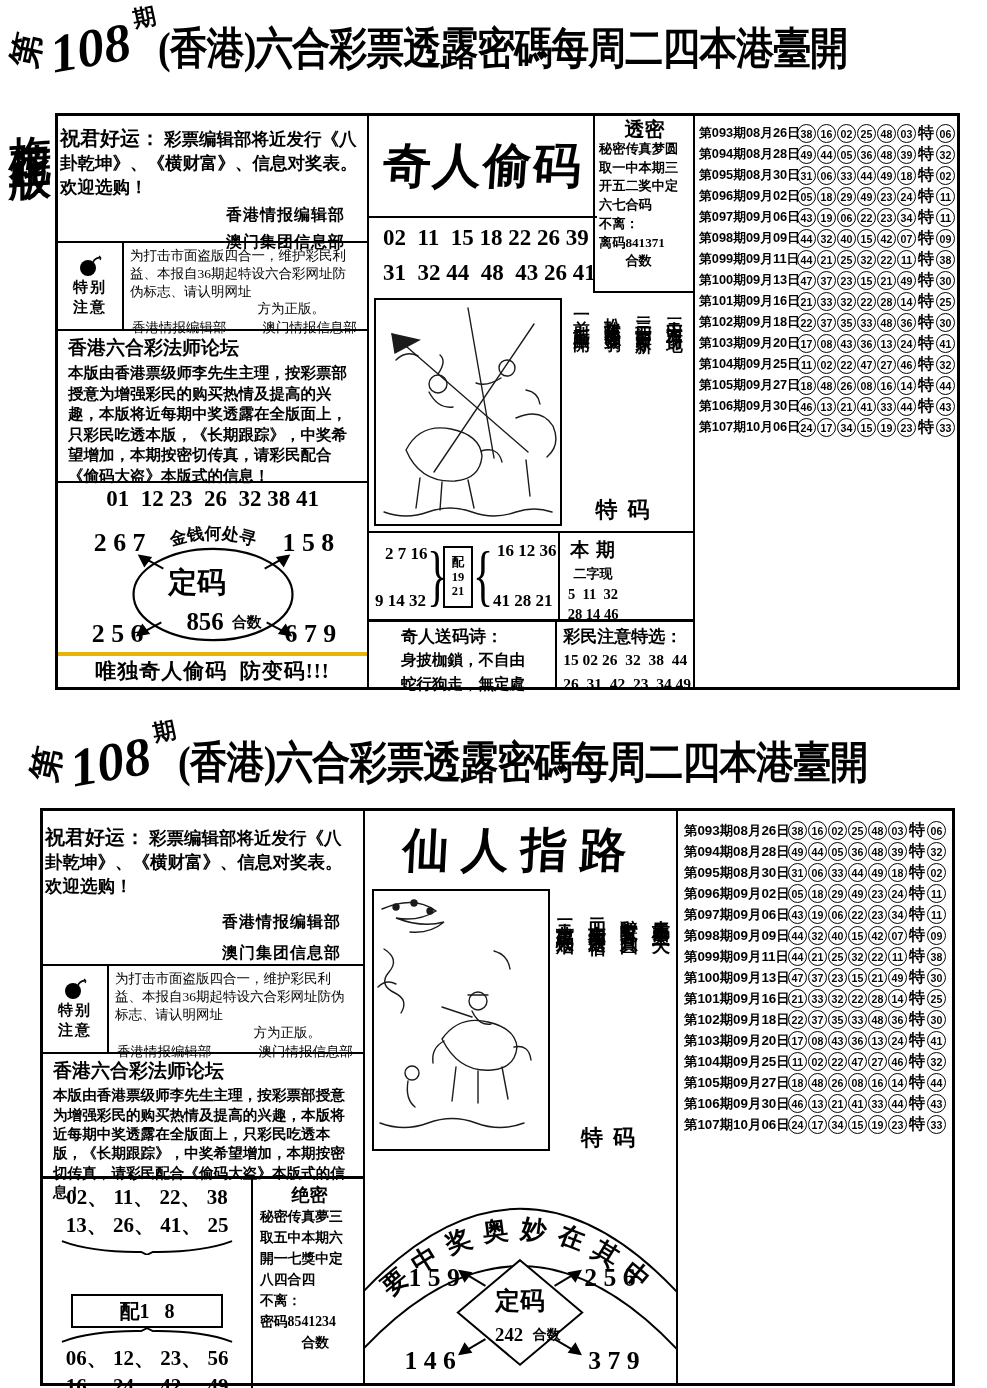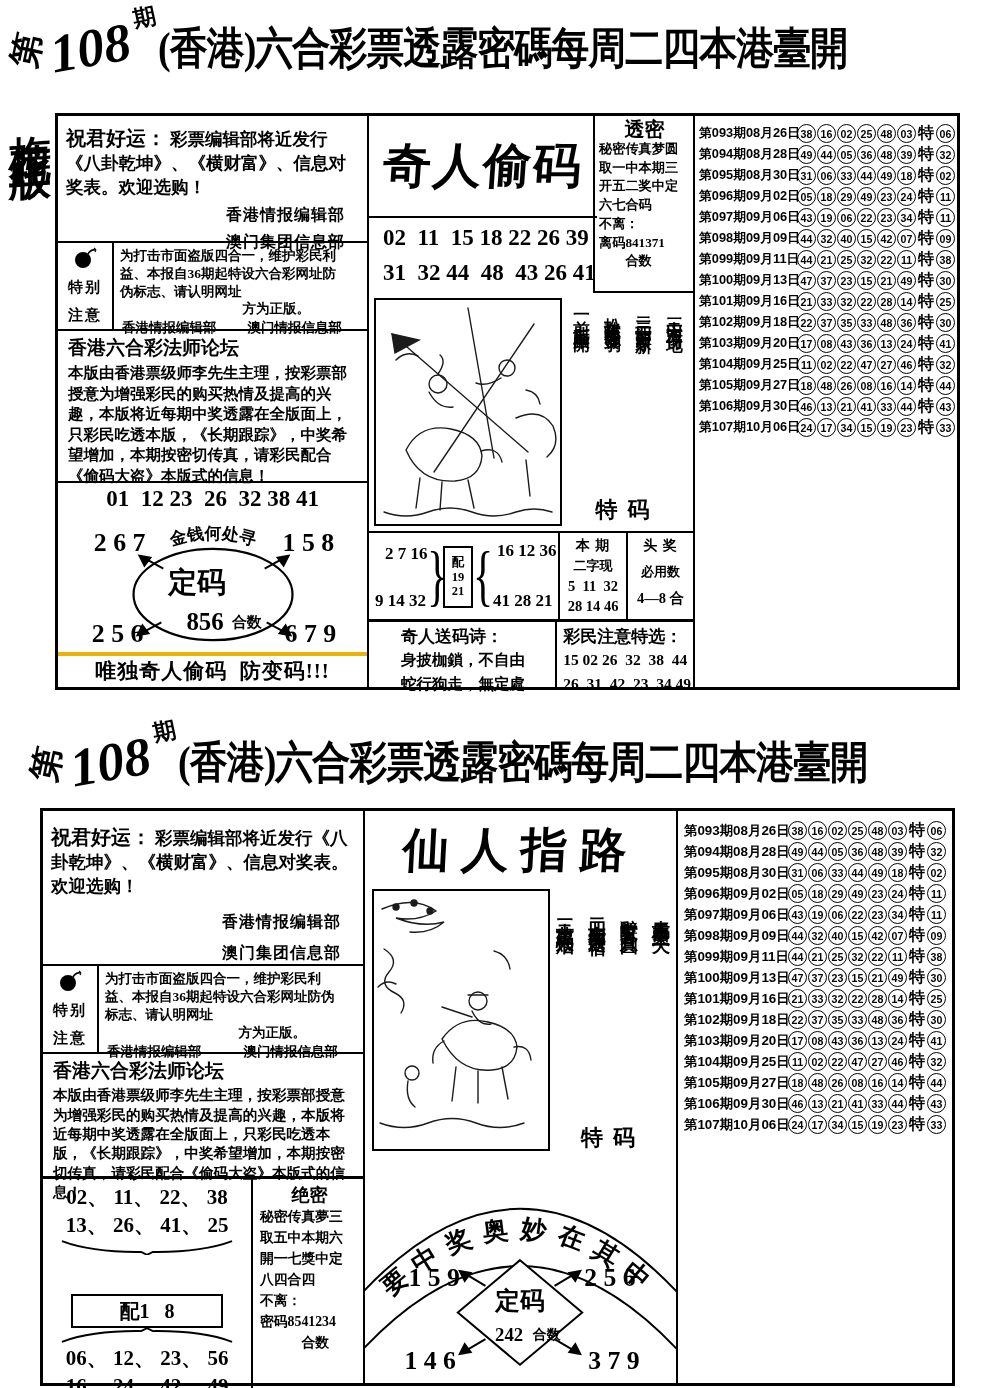--- a/index.html
+++ b/index.html
@@ -17,28 +17,28 @@
   .side-label { position:absolute; left:2px; top:102px; writing-mode:vertical-rl; text-orientation:upright;
     font-size:42px; font-weight:900; letter-spacing:8px; transform:skewY(-4deg); }
 
   
   .mainbox { position:absolute; border:3px solid #000; display:flex; background:#fff; }
   .colL { display:flex; flex-direction:column; }
   .colM { position:relative; border-left:2px solid #000; border-right:2px solid #000; }
   .colR { flex:1; display:flex; flex-direction:column; justify-content:flex-start; padding:7px 2px 7px 4px; }
 
   
-  .greet { padding:9px 8px 0 8px; }
+  .greet { padding:9px 8px 0 2px; }
   .greet-lead { font-size:20px; font-weight:900; }
   .greet-body { font-size:17.5px; font-weight:bold; line-height:1.35; display:inline; }
   .greet-sig { text-align:right; font-weight:900; font-size:16px; padding-right:14px; margin-top:6px; letter-spacing:1px; }
   .notice { border-top:2px solid #000; border-bottom:2px solid #000; display:flex; }
-  .notice-l { width:56px; border-right:2px solid #000; display:flex; flex-direction:column; align-items:center; justify-content:center; gap:9px; }
+  .notice-l { width:66px; border-right:2px solid #000; display:flex; flex-direction:column; align-items:center; justify-content:center; gap:1px; }
   .notice-l .lbl { font-size:15px; font-weight:900; letter-spacing:2px; }
-  .notice-r { flex:1; padding:4px 23px 2px 6px; font-size:13.5px; font-weight:bold; line-height:1.32; display:flex; flex-direction:column; }
+  .notice-r { flex:1; padding:4px 8px 2px 6px; font-size:13.5px; font-weight:normal; line-height:1.32; display:flex; flex-direction:column; }
   .notice-right-line { text-align:right; padding-right:34px; }
   .notice-sigs { display:flex; justify-content:space-between; padding:1px 2px 0 2px; margin-top:auto; }
   .forum { padding:4px 8px 0 10px; }
   .forum-title { font-size:19px; font-weight:900; margin-bottom:2px; }
   .forum-body { font-size:15.5px; font-weight:bold; line-height:1.33; }
   .numrow { border-top:2px solid #000; display:flex; align-items:center; justify-content:center;
     font-size:23px; font-weight:bold; white-space:pre; }
   .ovalzone { position:relative; flex:1; }
   .ovalzone svg { display:block; width:100%; height:100%; }
   .slogan { border-top:4px solid #eab308; display:flex; align-items:center; justify-content:center;
@@ -67,21 +67,21 @@
   .pair-cell .ptl { position:absolute; left:8px; top:11px; white-space:pre;margin-left:8px; }
   .pair-cell .pbl { position:absolute; left:6px; bottom:8px; white-space:pre; }
   .pair-cell .ptr { position:absolute; left:128px; top:8px; white-space:pre; }
   .pair-cell .pbr { position:absolute; left:124px; bottom:8px; white-space:pre; }
   .pair-brace { position:absolute; top:50%; transform:translateY(-50%) scaleY(1.6); font-size:42px; font-weight:normal; }
   .pb1 { left:58px; } .pb2 { left:104px; }
   .pair-box { position:absolute; left:74px; top:13px; width:30px; height:62px; border:2px solid #000;
     display:flex; flex-direction:column; align-items:center; justify-content:center; font-size:12.5px; font-weight:900; line-height:1.15; }
   .benqi { width:68px; border-left:2px solid #000; text-align:center; padding-top:4px; }
   .toujiang { flex:1; border-left:2px solid #000; text-align:center; padding-top:4px; }
-  .cell-t { font-size:14px; font-weight:900; letter-spacing:1px; }
+  .cell-t { font-size:19px; font-weight:900; letter-spacing:1px; }
   .cell-s { font-size:13px; font-weight:bold; margin-top:2px; }
   .cell-r { font-size:14.5px; font-weight:bold; margin-top:3px; white-space:pre; }
   .strip2 { position:absolute; left:0; top:503px; width:100%; bottom:0; border-top:3px solid #000; display:flex; }
   .songshi { width:190px; border-right:2px solid #000; padding:3px 4px 0 8px;margin-left:24px; }
   .texuan { flex:1; padding:3px 2px 0 6px; }
   .s2-title { font-size:17px; font-weight:900; }
   .s2-line { font-size:15.5px; font-weight:bold; line-height:1.55; white-space:pre; }
 
   
   .res-row { display:flex; align-items:center; gap:1px; }
@@ -261,25 +261,20 @@
             </span>
             <span class="pair-brace pb2">{</span>
             <span class="ptr">16 12 36</span>
             <span class="pbr">41 28 21</span>
           </div>
           <div class="benqi">
             <div class="cell-t">本 期</div>
             <div class="cell-s">二字现</div>
             <div class="cell-r">5  11  32</div>
             <div class="cell-r">28 14 46</div>
-          </div>
-          <div class="toujiang">
-            <div class="cell-t">头 奖</div>
-            <div class="cell-s" style="margin-top:8px;">必用数</div>
-            <div class="cell-r" style="margin-top:8px;">4—8 合</div>
           </div>
         </div>
         <div class="strip2">
           <div class="songshi">
             <div class="s2-title">奇人送码诗：</div>
             <div class="s2-line">身披枷鎖，不自由</div>
             <div class="s2-line">蛇行狗走，無定處</div>
           </div>
           <div class="texuan">
             <div class="s2-title">彩民注意特选：</div>

